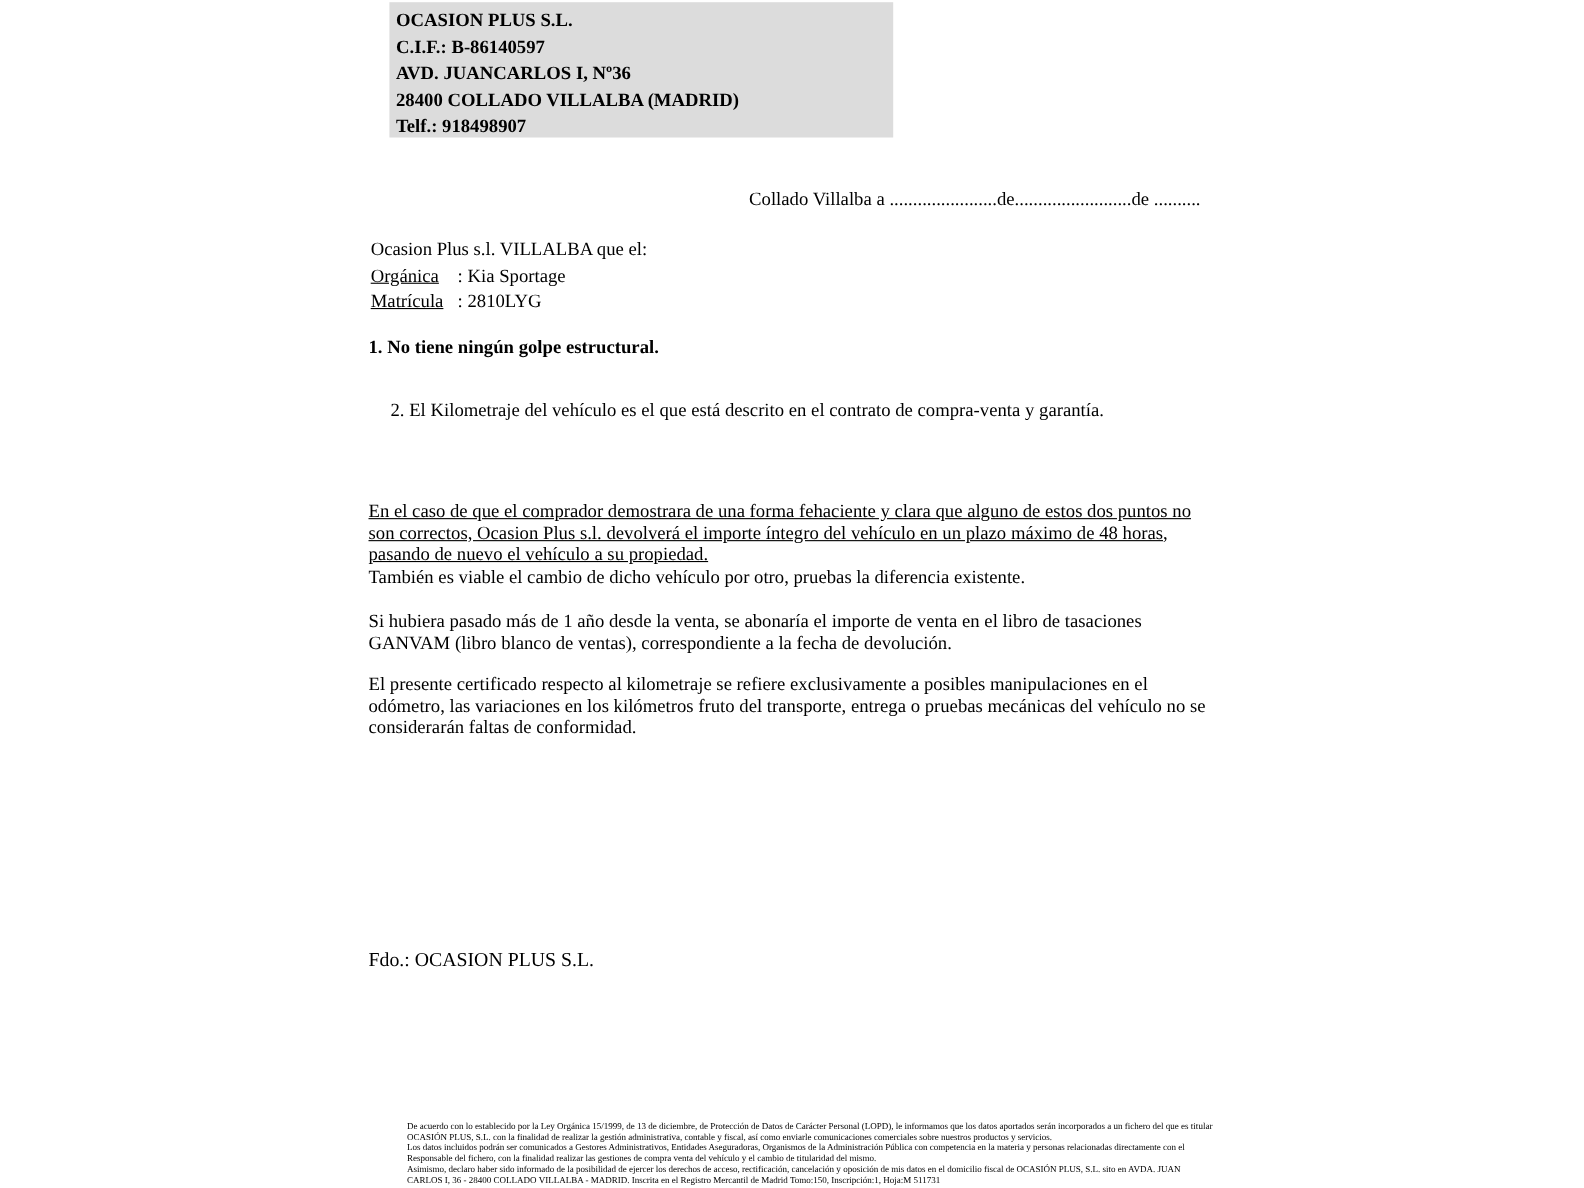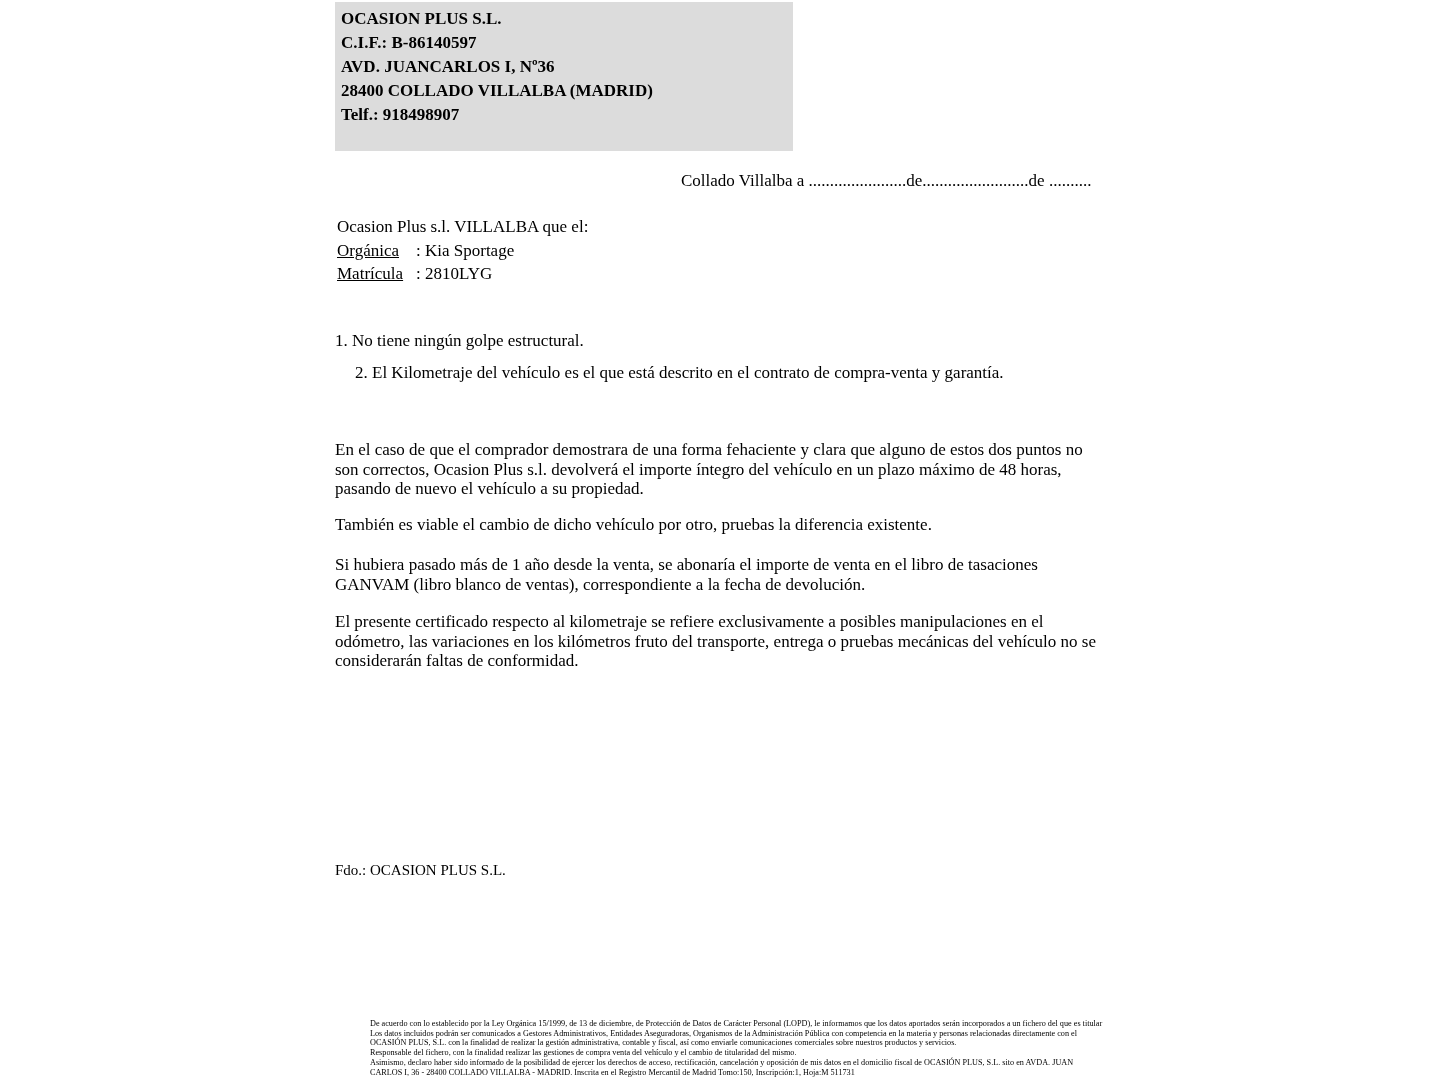--- a/index.html
+++ b/index.html
@@ -12,24 +12,24 @@
     overflow: hidden;
   }
   .page {
     position: relative;
     width: 1440px;
     height: 1080px;
     background: #ffffff;
   }
   .letterhead {
     position: absolute;
-    left: 335px;
+    left: 354px;
     top: 2px;
     width: 458px;
-    height: 149px;
+    height: 123px;
     padding: 5px 0 0 6px;
     font-family: Liberation Serif, serif;
   }
   .letterhead-line {
     font-size: 17px;
     line-height: 24px;
     font-weight: bold;
     white-space: nowrap;
   }
   .date-line {
@@ -67,21 +67,21 @@
     position: absolute;
     left: 335px;
     width: 764px;
     font-size: 17px;
     line-height: 19.5px;
   }
   .signature-line {
     position: absolute;
     left: 335px;
     top: 862px;
-    font-size: 15px;
+    font-size: 18px;
     white-space: nowrap;
   }
   .legal-footer {
     position: absolute;
     left: 330px;
     top: 1019px;
   }
   .legal-footer-line {
     font-size: 8.2px;
     line-height: 9.7px;
@@ -106,32 +106,32 @@
 
   <div class="certify-intro">Ocasion Plus s.l. VILLALBA que el:</div>
 
   <div class="field-row" style="top: 241px;">
     <span class="field-label">Orgánica</span><span>: Kia Sportage</span>
   </div>
   <div class="field-row" style="top: 264px;">
     <span class="field-label">Matrícula</span><span>: 2810LYG</span>
   </div>
 
-  <div class="clause" style="top: 331px;">1. No tiene ningún golpe estructural.</div>
+  <div class="clause" style="top: 306px; font-weight: bold;">1. No tiene ningún golpe estructural.</div>
   <div class="clause" style="top: 363px; margin-left: 20px;">2. El Kilometraje del vehículo es el que está descrito en el contrato de compra-venta y garantía.</div>
 
-  <div class="para" style="top: 440px;">En el caso de que el comprador demostrara de una forma fehaciente y clara que alguno de estos dos puntos no son correctos, Ocasion Plus s.l. devolverá el importe íntegro del vehículo en un plazo máximo de 48 horas, pasando de nuevo el vehículo a su propiedad.</div>
+  <div class="para" style="top: 455px; text-decoration: underline;">En el caso de que el comprador demostrara de una forma fehaciente y clara que alguno de estos dos puntos no son correctos, Ocasion Plus s.l. devolverá el importe íntegro del vehículo en un plazo máximo de 48 horas, pasando de nuevo el vehículo a su propiedad.</div>
   <div class="para" style="top: 515px;">También es viable el cambio de dicho vehículo por otro, pruebas la diferencia existente.</div>
   <div class="para" style="top: 555px;">Si hubiera pasado más de 1 año desde la venta, se abonaría el importe de venta en el libro de tasaciones GANVAM (libro blanco de ventas), correspondiente a la fecha de devolución.</div>
   <div class="para" style="top: 612px;">El presente certificado respecto al kilometraje se refiere exclusivamente a posibles manipulaciones en el odómetro, las variaciones en los kilómetros fruto del transporte, entrega o pruebas mecánicas del vehículo no se considerarán faltas de conformidad.</div>
 
   <div class="signature-line">Fdo.: OCASION PLUS S.L.</div>
 
   <div class="legal-footer">
     <div class="legal-footer-line">De acuerdo con lo establecido por la Ley Orgánica 15/1999, de 13 de diciembre, de Protección de Datos de Carácter Personal (LOPD), le informamos que los datos aportados serán incorporados a un fichero del que es titular</div>
+    <div class="legal-footer-line">OCASIÓN PLUS, S.L. con la finalidad de realizar la gestión administrativa, contable y fiscal, así como enviarle comunicaciones comerciales sobre nuestros productos y servicios.</div>
     <div class="legal-footer-line">Los datos incluidos podrán ser comunicados a Gestores Administrativos, Entidades Aseguradoras, Organismos de la Administración Pública con competencia en la materia y personas relacionadas directamente con el</div>
-    <div class="legal-footer-line">OCASIÓN PLUS, S.L. con la finalidad de realizar la gestión administrativa, contable y fiscal, así como enviarle comunicaciones comerciales sobre nuestros productos y servicios.</div>
     <div class="legal-footer-line">Responsable del fichero, con la finalidad realizar las gestiones de compra venta del vehículo y el cambio de titularidad del mismo.</div>
     <div class="legal-footer-line">Asimismo, declaro haber sido informado de la posibilidad de ejercer los derechos de acceso, rectificación, cancelación y oposición de mis datos en el domicilio fiscal de OCASIÓN PLUS, S.L. sito en AVDA. JUAN</div>
     <div class="legal-footer-line">CARLOS I, 36 - 28400 COLLADO VILLALBA - MADRID. Inscrita en el Registro Mercantil de Madrid Tomo:150, Inscripción:1, Hoja:M 511731</div>
   </div>
 
 </div>
 
 </body></html>

